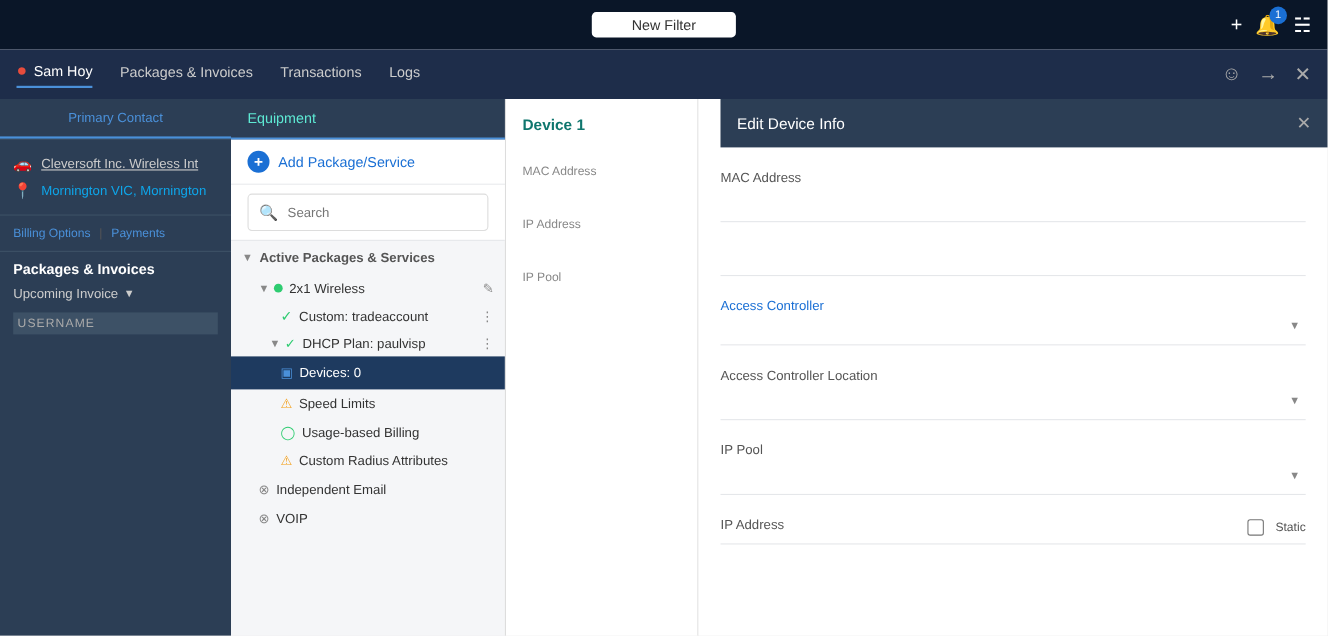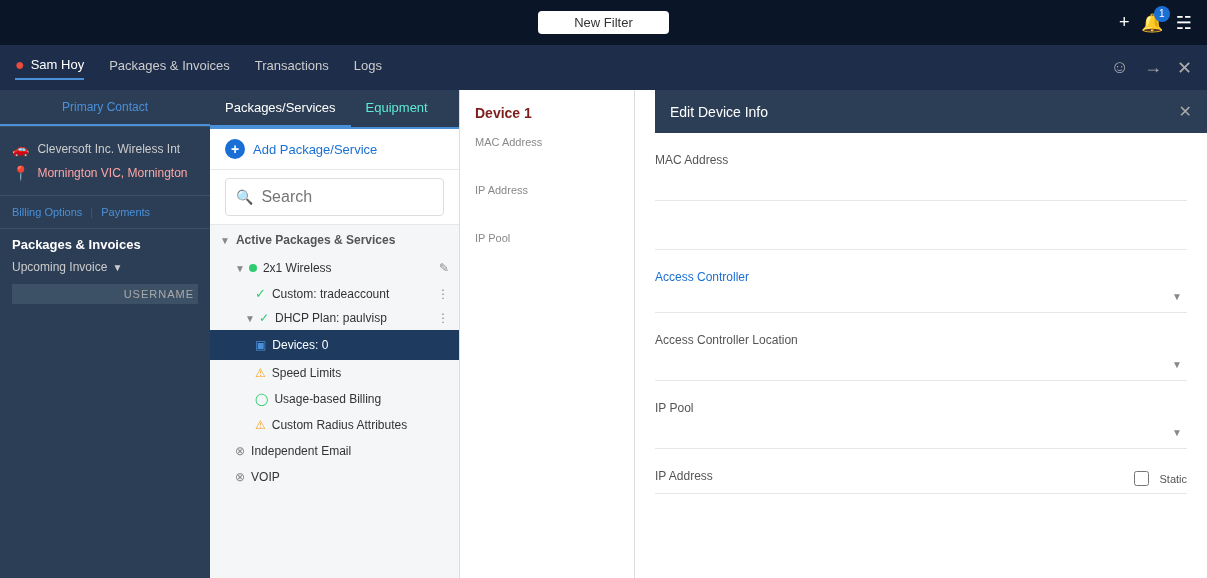--- a/index.html
+++ b/index.html
@@ -170,21 +170,21 @@
     }
     .upcoming-invoice-arrow { font-size: 10px; }
 
     .username-section {
       margin-top: 10px;
     }
     .username-header {
       background: #3d5166;
       color: #aaa;
       font-size: 11px;
-      text-align: right;
+      text-align: left;
       padding: 4px;
       letter-spacing: 1px;
     }
     .username-value {
       text-align: center;
       color: #4a90d9;
       font-size: 13px;
       padding: 6px;
       cursor: pointer;
     }
@@ -371,22 +371,22 @@
     .device-panel {
       width: 175px;
       background: white;
       flex-shrink: 0;
       border-right: 1px solid #ddd;
       padding: 15px;
     }
     .device-title {
       font-size: 14px;
       font-weight: bold;
-      color: #7f1d1d;
-      margin-bottom: 15px;
+      color: #0f766e;
+      margin-bottom: 29px;
     }
     .device-field-label {
       font-size: 11px;
       color: #888;
       margin-bottom: 4px;
     }
     .device-field-value {
       font-size: 12px;
       color: #333;
       min-height: 20px;
@@ -497,25 +497,25 @@
 
 <div class="main-layout">
 
   <div class="left-sidebar">
     <div class="sidebar-tabs">
       <div class="sidebar-tab active">Primary Contact</div>
     </div>
     <div class="sidebar-contact">
       <div class="sidebar-contact-row">
         <span class="sidebar-contact-icon truck-icon">🚗</span>
-        <span style="font-size:12px;color:#ccc;">Cleversoft Inc. Wireless Int</span>
+        <span style="font-size:12px;color:#ccc;text-decoration:underline;">Cleversoft Inc. Wireless Int</span>
       </div>
       <div class="sidebar-contact-row">
         <span class="sidebar-contact-icon pin-icon">📍</span>
-        <span style="font-size:12px;color:#fca5a5;">Mornington VIC, Mornington</span>
+        <span style="font-size:12px;color:#0ea5e9;">Mornington VIC, Mornington</span>
       </div>
     </div>
     <div class="billing-tabs">
       <span class="billing-tab">Billing Options</span>
       <span class="billing-tab-sep">|</span>
       <span class="billing-tab">Payments</span>
     </div>
     <div class="packages-invoices-section">
       <div class="packages-invoices-title">Packages &amp; Invoices</div>
       <div class="upcoming-invoice">
@@ -523,31 +523,30 @@
         <span class="upcoming-invoice-arrow">▼</span>
       </div>
       <div class="username-section">
         <div class="username-header">USERNAME</div>
       </div>
     </div>
   </div>
 
   <div class="middle-panel">
     <div class="middle-tabs">
-      <div class="middle-tab active">Packages/Services</div>
       <div class="middle-tab">Equipment</div>
     </div>
     <div class="add-package-btn">
       <div class="add-package-circle">+</div>
       <span>Add Package/Service</span>
     </div>
     <div class="search-box">
       <div class="search-input-wrap">
         <span class="search-icon">🔍</span>
-        <input class="form-input" type="text" style="border: none; outline: none; font-size: 16px; color: rgb(170, 170, 170);" placeholder="Search">
+        <input class="form-input" type="text" style="border: none; outline: none; font-size: 12px; color: rgb(170, 170, 170);" placeholder="Search">
       </div>
     </div>
     <div class="packages-list">
       <div class="section-header">
         <span class="section-chevron">▼</span>
         <span>Active Packages &amp; Services</span>
       </div>
       <div class="package-item">
         <span class="package-chevron">▼</span>
         <span class="package-dot"></span>

